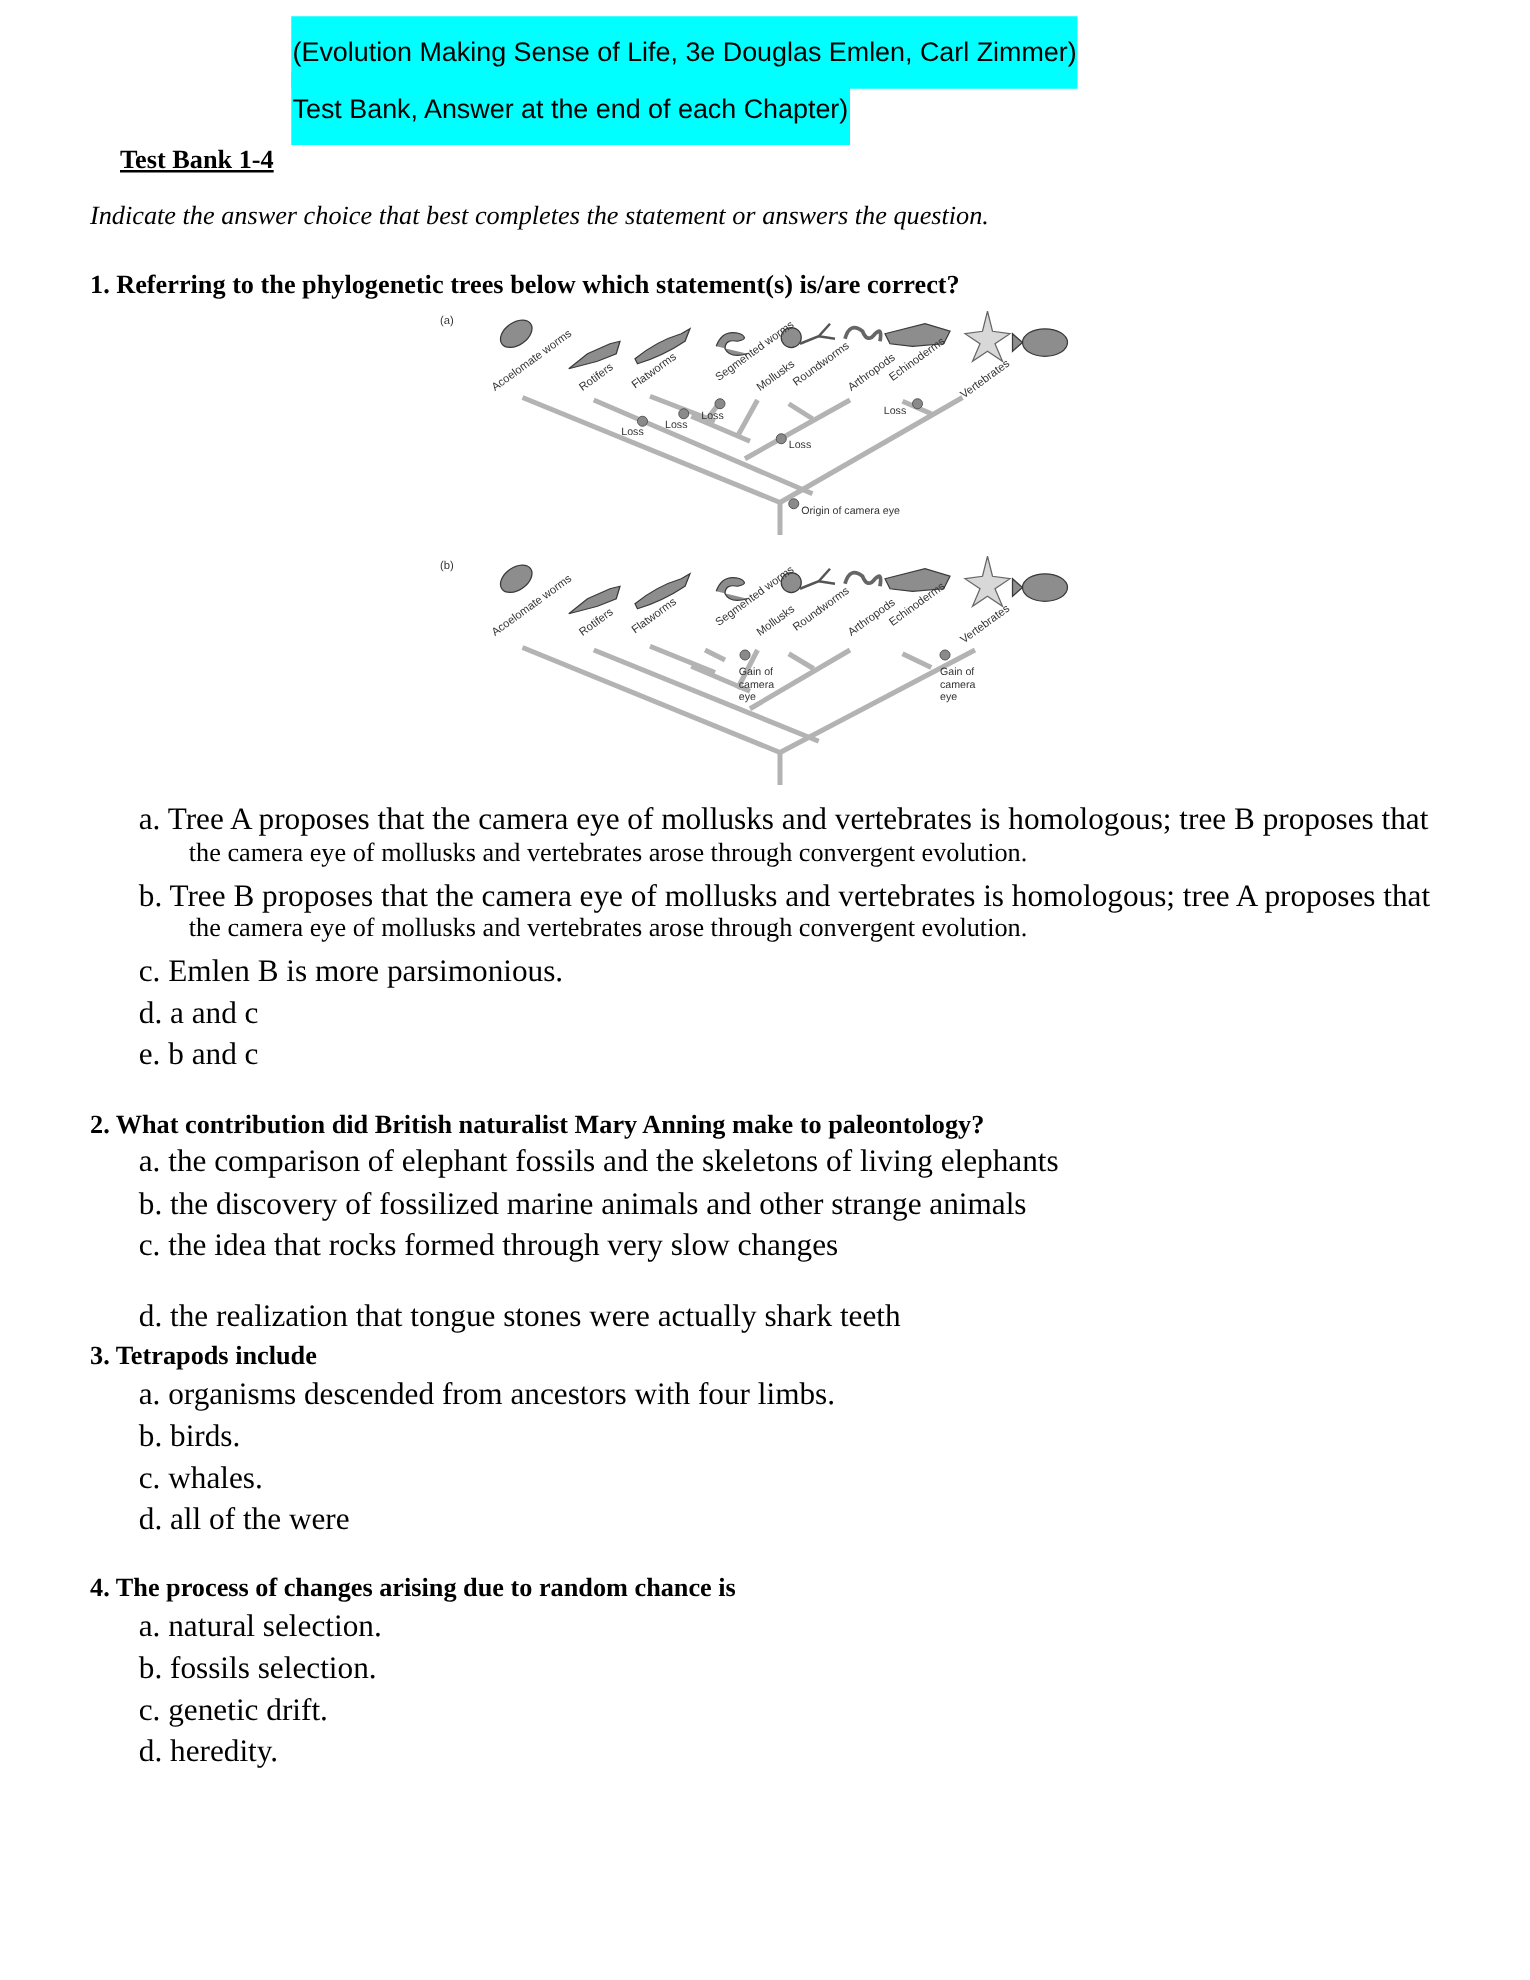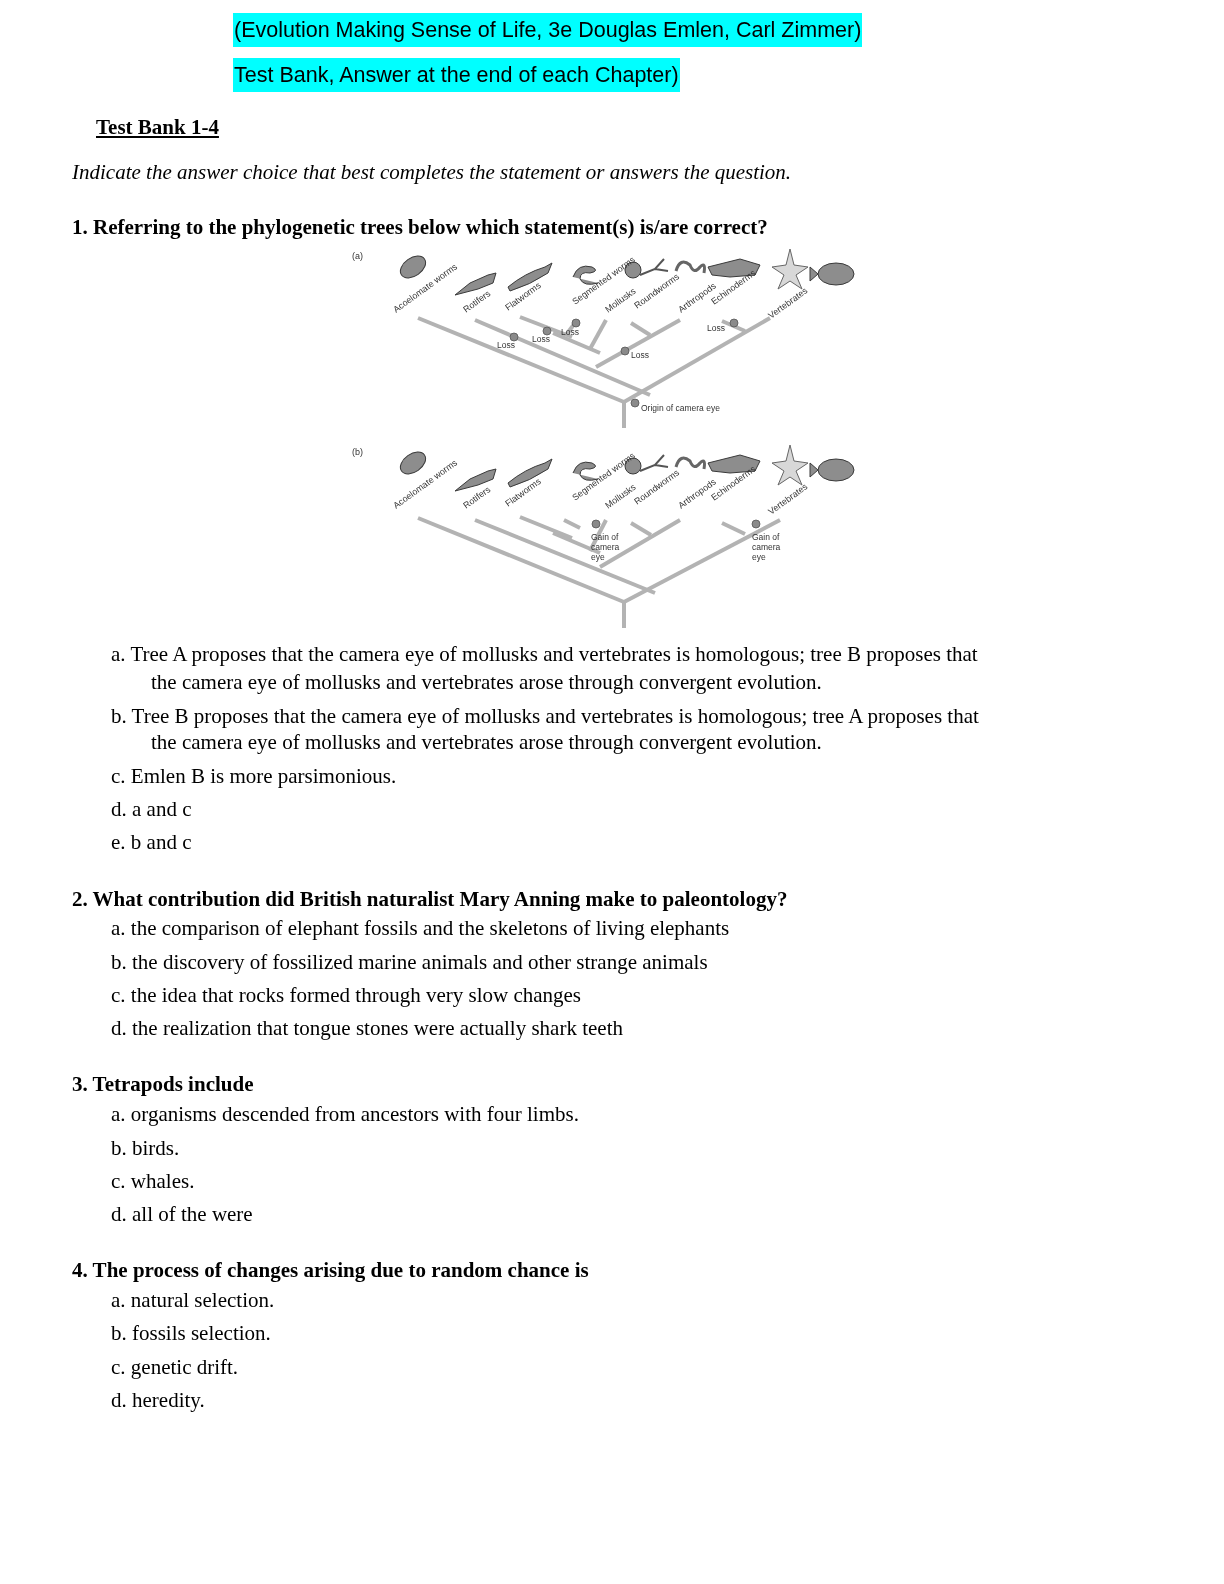--- a/index.html
+++ b/index.html
@@ -1,25 +1,25 @@
 <!DOCTYPE html>
 <html><head>
 <meta charset="utf-8">
 <style>
   html, body { margin: 0; padding: 0; background: #ffffff; }
   body { width: 1224px; height: 1584px; position: relative; overflow: hidden; color: #000; }
   .sans { font-family: "Liberation Sans", sans-serif; }
   .serif { font-family: "Liberation Serif", serif; }
-  .hl { position: absolute; left: 233px; font-size: 21.5px; line-height: 26px; background: #00ffff; padding: 4px 1px; white-space: nowrap; }
+  .hl { position: absolute; left: 233px; font-size: 21.5px; line-height: 26px; background: #00ffff; padding: 16px 1px; white-space: nowrap; }
   #hdr1 { top: 13px; }
   #hdr2 { top: 58px; }
   #title { position: absolute; left: 72px; top: 115px; font-size: 21px; font-weight: bold; text-decoration: underline; margin-left: 24px; }
   #instr { position: absolute; left: 72px; top: 160px; font-size: 21px; font-style: italic; white-space: nowrap; text-align: center; }
   .q { position: absolute; left: 72px; font-size: 21px; white-space: nowrap; font-weight: bold; }
-  .opt { position: absolute; left: 111px; font-size: 21px; white-space: nowrap; font-family: Liberation Serif, serif; }
+  .opt { position: absolute; left: 111px; font-size: 25px; white-space: nowrap; font-family: Liberation Serif, serif; }
   .opt2 { position: absolute; left: 151px; font-size: 21px; white-space: nowrap; }
   svg text { font-family: "Liberation Sans", sans-serif; fill: #333; }
   .br { stroke: #b3b3b3; stroke-width: 4; fill: none; stroke-linecap: butt; }
   .dot { fill: #8a8a8a; stroke: #555; stroke-width: 0.8; }
   .org { fill: #8d8d8d; stroke: #3a3a3a; stroke-width: 1; }
 </style>
 </head>
 <body>
 
 <div id="hdr1" class="hl sans">(Evolution Making Sense of Life, 3e Douglas Emlen, Carl Zimmer)</div>
@@ -155,21 +155,21 @@
 <div class="opt serif" style="top:704px">b. Tree B proposes that the camera eye of mollusks and vertebrates is homologous; tree A proposes that</div>
 <div class="opt2 serif" style="top:730px">the camera eye of mollusks and vertebrates arose through convergent evolution.</div>
 <div class="opt serif" style="top:764px">c. Emlen B is more parsimonious.</div>
 <div class="opt serif" style="top:797px">d. a and c</div>
 <div class="opt serif" style="top:830px">e. b and c</div>
 
 <div class="q serif" style="top:887px">2. What contribution did British naturalist Mary Anning make to paleontology?</div>
 <div class="opt serif" style="top:916px">a. the comparison of elephant fossils and the skeletons of living elephants</div>
 <div class="opt serif" style="top:950px">b. the discovery of fossilized marine animals and other strange animals</div>
 <div class="opt serif" style="top:983px">c. the idea that rocks formed through very slow changes</div>
-<div class="opt serif" style="top:1016px">d. the realization that tongue stones were actually shark teeth</div>
+<div class="opt serif" style="top:1040px">d. the realization that tongue stones were actually shark teeth</div>
 
 <div class="q serif" style="top:1072px">3. Tetrapods include</div>
 <div class="opt serif" style="top:1102px">a. organisms descended from ancestors with four limbs.</div>
 <div class="opt serif" style="top:1136px">b. birds.</div>
 <div class="opt serif" style="top:1169px">c. whales.</div>
 <div class="opt serif" style="top:1202px">d. all of the were</div>
 
 <div class="q serif" style="top:1258px">4. The process of changes arising due to random chance is</div>
 <div class="opt serif" style="top:1288px">a. natural selection.</div>
 <div class="opt serif" style="top:1321px">b. fossils selection.</div>

